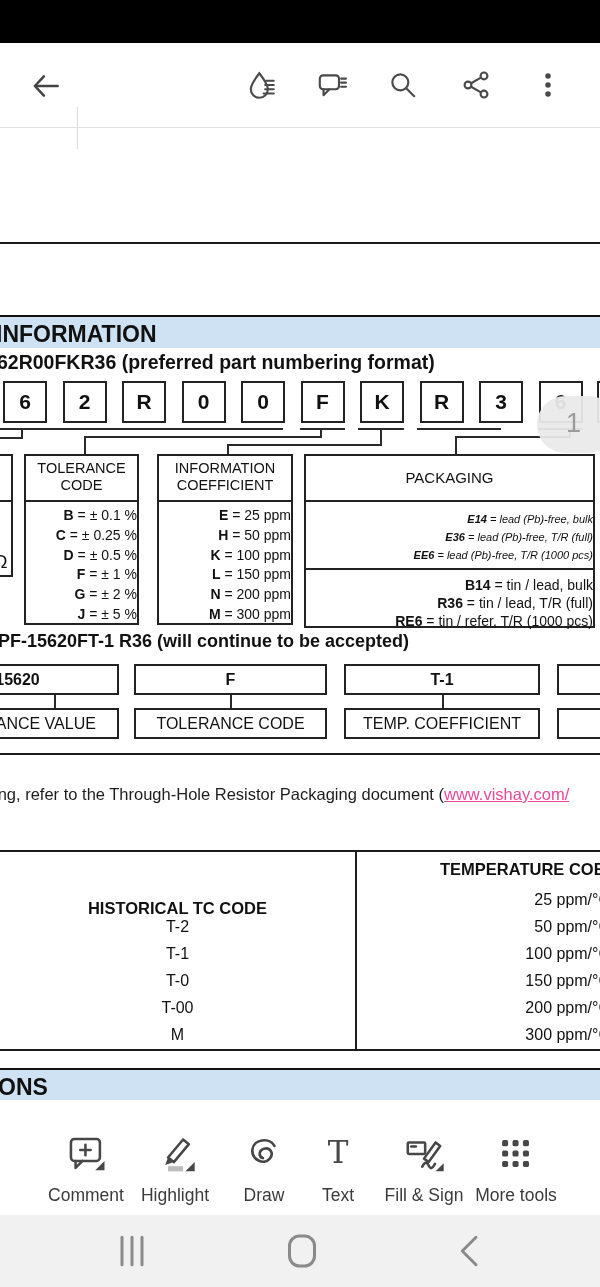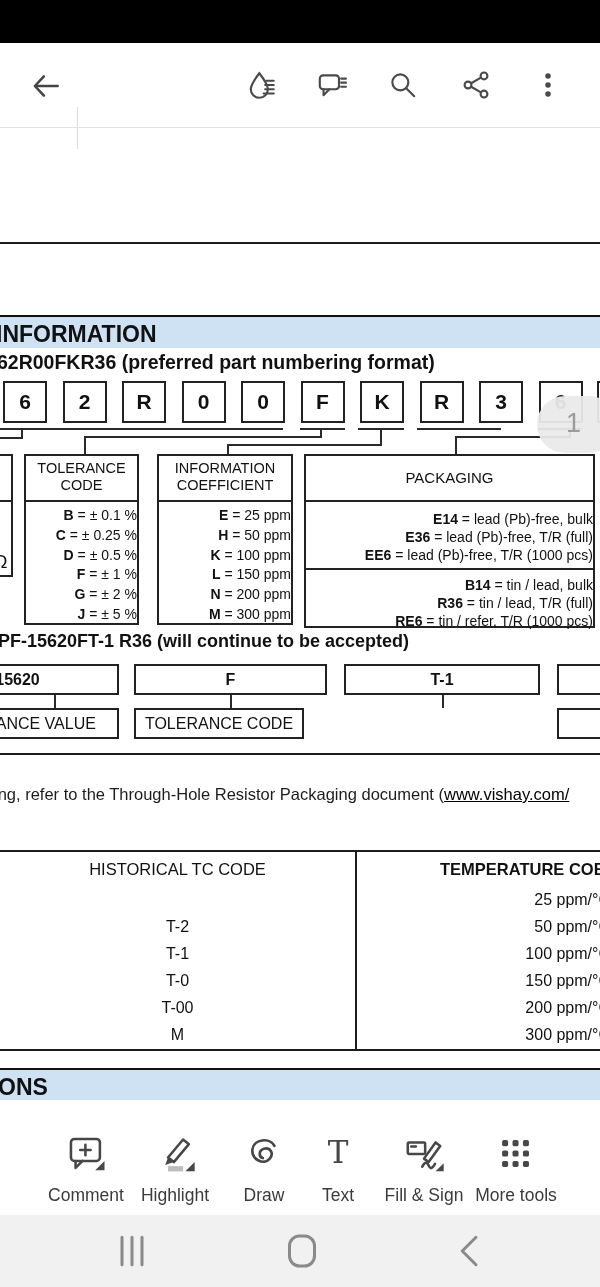--- a/index.html
+++ b/index.html
@@ -27,30 +27,30 @@
               font-weight:bold; font-size:21px; text-align:center; line-height:38px; color:#111; }
   .ln { position:absolute; background:#2a2a2a; }
 
   .tbox { position:absolute; border:2px solid #222; background:#fff; color:#111; }
   .tbox .hdr { position:absolute; left:0; right:0; top:4px; text-align:center;
                font-size:14.5px; line-height:17px; }
   .tbox .divider { position:absolute; left:0; right:0; height:2px; background:#222; }
   .code-row { position:absolute; left:0; right:0; text-align:right; font-size:14px;
               height:20px; line-height:20px; white-space:nowrap; }
   .tolrows .code-row { top:calc(49px + var(--i) * 19.8px); }
-  .pk1 .code-row { top:calc(53px + var(--i) * 18px); font-size:14px; }
+  .pk1 .code-row { top:calc(53px + var(--i) * 18px); font-size:11px;font-style:italic; }
   .pk2 .code-row { top:calc(119px + var(--i) * 18px); font-size:14px; }
 
   .hist-box { position:absolute; border:2px solid #222; background:#fff; text-align:center;
               color:#111; }
   .hist-val { height:31px; line-height:27px; font-weight:bold; font-size:16px; }
   .hist-lab { height:31px; line-height:27px; font-size:16px; }
 
   .note { position:absolute; left:-6px; top:785px; font-size:16.5px; color:#1d1d1d; white-space:nowrap; }
-  .note a { color:#000000; text-decoration:underline; }
+  .note a { color:#ec4899; text-decoration:underline; }
 
   .tc-row { position:absolute; left:0; width:600px; height:24px; top:calc(891px + var(--i) * 27px); }
   .tc-code { position:absolute; left:0; width:355px; text-align:center; font-size:16px; color:#111; }
   .tc-val { position:absolute; right:-10px; font-size:16px; color:#111; white-space:nowrap; }
 
   .page-bubble { position:absolute; left:537px; top:396px; width:80px; height:57px;
                  border-radius:28px; background:rgba(234,234,234,0.94); z-index:10; }
   .page-bubble span { position:absolute; left:29px; top:0; line-height:55px; font-size:27px; color:#9b9b9b; }
 
   
@@ -289,35 +289,36 @@
   <div class="hist-box hist-val" style="left:-84px; top:664px; width:203px;">15620</div>
   <div class="hist-box hist-val" style="left:134px; top:664px; width:193px;">F</div>
   <div class="hist-box hist-val" style="left:344px; top:664px; width:196px;">T-1</div>
   <div class="hist-box hist-val" style="left:557px; top:664px; width:80px;"></div>
 
   <div class="ln" style="left:54px; top:695px; width:2px; height:13px;"></div>
   <div class="ln" style="left:230px; top:695px; width:2px; height:13px;"></div>
   <div class="ln" style="left:442px; top:695px; width:2px; height:13px;"></div>
 
   <div class="hist-box hist-lab" style="left:-84px; top:708px; width:203px;">RESISTANCE VALUE</div>
-  <div class="hist-box hist-lab" style="left:134px; top:708px; width:170px;">TOLERANCE CODE</div>
+  <div class="hist-box hist-lab" style="left:134px; top:708px; width:193px;">TOLERANCE CODE</div>
+  <div class="hist-box hist-lab" style="left:344px; top:708px; width:196px;">TEMP. COEFFICIENT</div>
   <div class="hist-box hist-lab" style="left:557px; top:708px; width:80px;"></div>
 
   <div class="rule" style="left:0; top:753px; width:600px; height:2px;"></div>
 
   <div class="note">
     <span>ing, refer to the Through-Hole Resistor Packaging document (</span><a href="#">www.vishay.com/</a>
   </div>
 
 
   <div class="rule" style="left:0; top:850px; width:600px; height:2px;"></div>
   <div class="rule" style="left:355px; top:850px; width:2px; height:201px;"></div>
   <div class="rule" style="left:0; top:1049px; width:600px; height:2px;"></div>
 
-  <div class="docline" style="left:0; top:860px; width:355px; text-align:center; font-weight:normal; font-size:16.5px;">HISTORICAL TC CODE</div>
+  <div class="docline" style="left:0; top:899px; width:355px; text-align:center; font-weight:bold; font-size:16.5px;">HISTORICAL TC CODE</div>
   <div class="docline" style="left:440px; top:860px; font-weight:bold; font-size:16.5px;">TEMPERATURE COEFFICIENT</div>
 
   <div>
 
       <div class="tc-row" style="--i: 0;">
         <span class="tc-val">25 ppm/°C</span>
       </div>
 
       <div class="tc-row" style="--i: 1;">
         <span class="tc-code">T-2</span>

